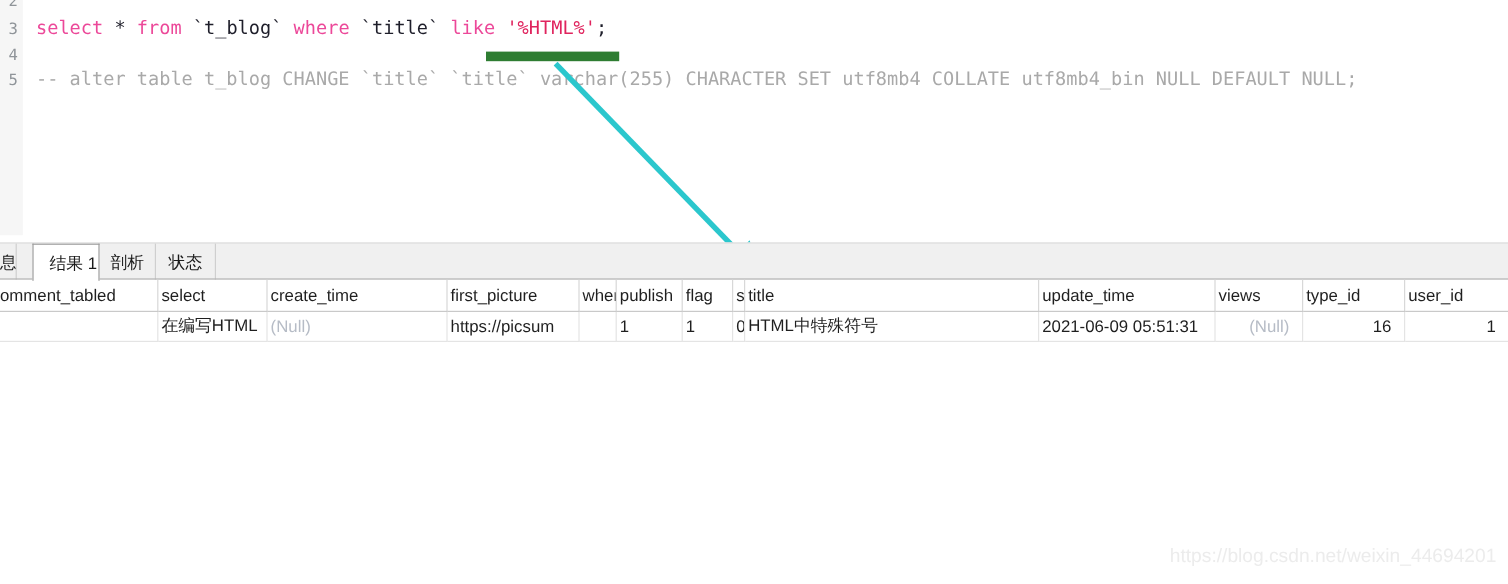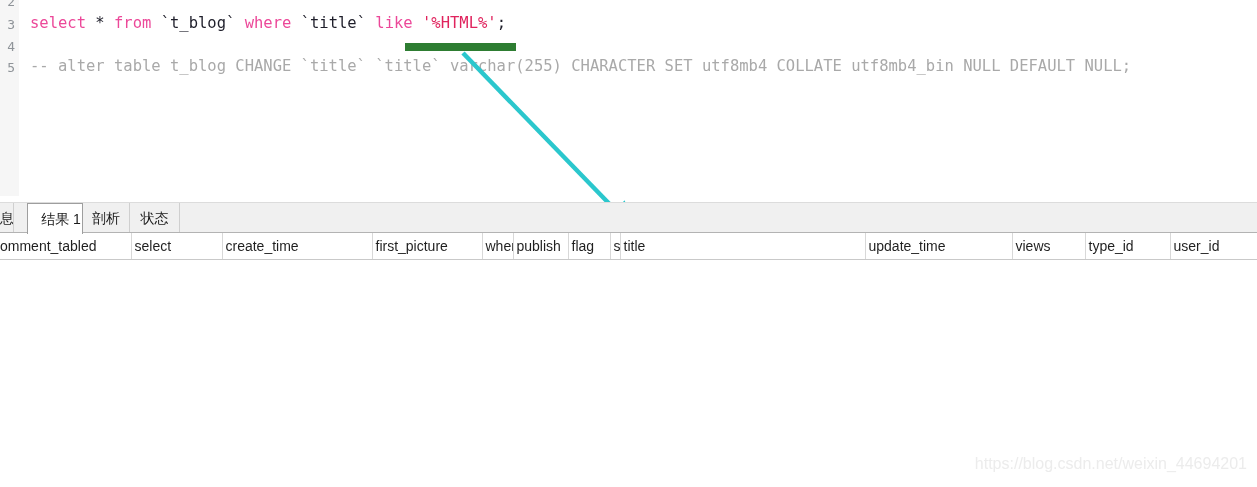--- a/index.html
+++ b/index.html
@@ -111,19 +111,34 @@
             <th>flag</th>
             <th>s</th>
             <th>title</th>
             <th>update_time</th>
             <th>views</th>
             <th>type_id</th>
             <th>user_id</th>
           </tr>
         </thead>
       <tbody id="grid-body">
+          <tr>
+            <td></td>
+            <td>在编写HTML</td>
+            <td class="null-val">(Null)</td>
+            <td>https://picsum</td>
+            <td></td>
+            <td>1</td>
+            <td>1</td>
+            <td>0</td>
+            <td>HTML中特殊符号</td>
+            <td>2021-06-09 05:51:31</td>
+            <td class="num-cell null-val">(Null)</td>
+            <td class="num-cell">16</td>
+            <td class="num-cell">1</td>
+          </tr>
         </tbody>
     </table>
   </div>
 
   <div class="watermark">https://blog.csdn.net/weixin_44694201</div>
 
 </div>
 
 </body></html>

